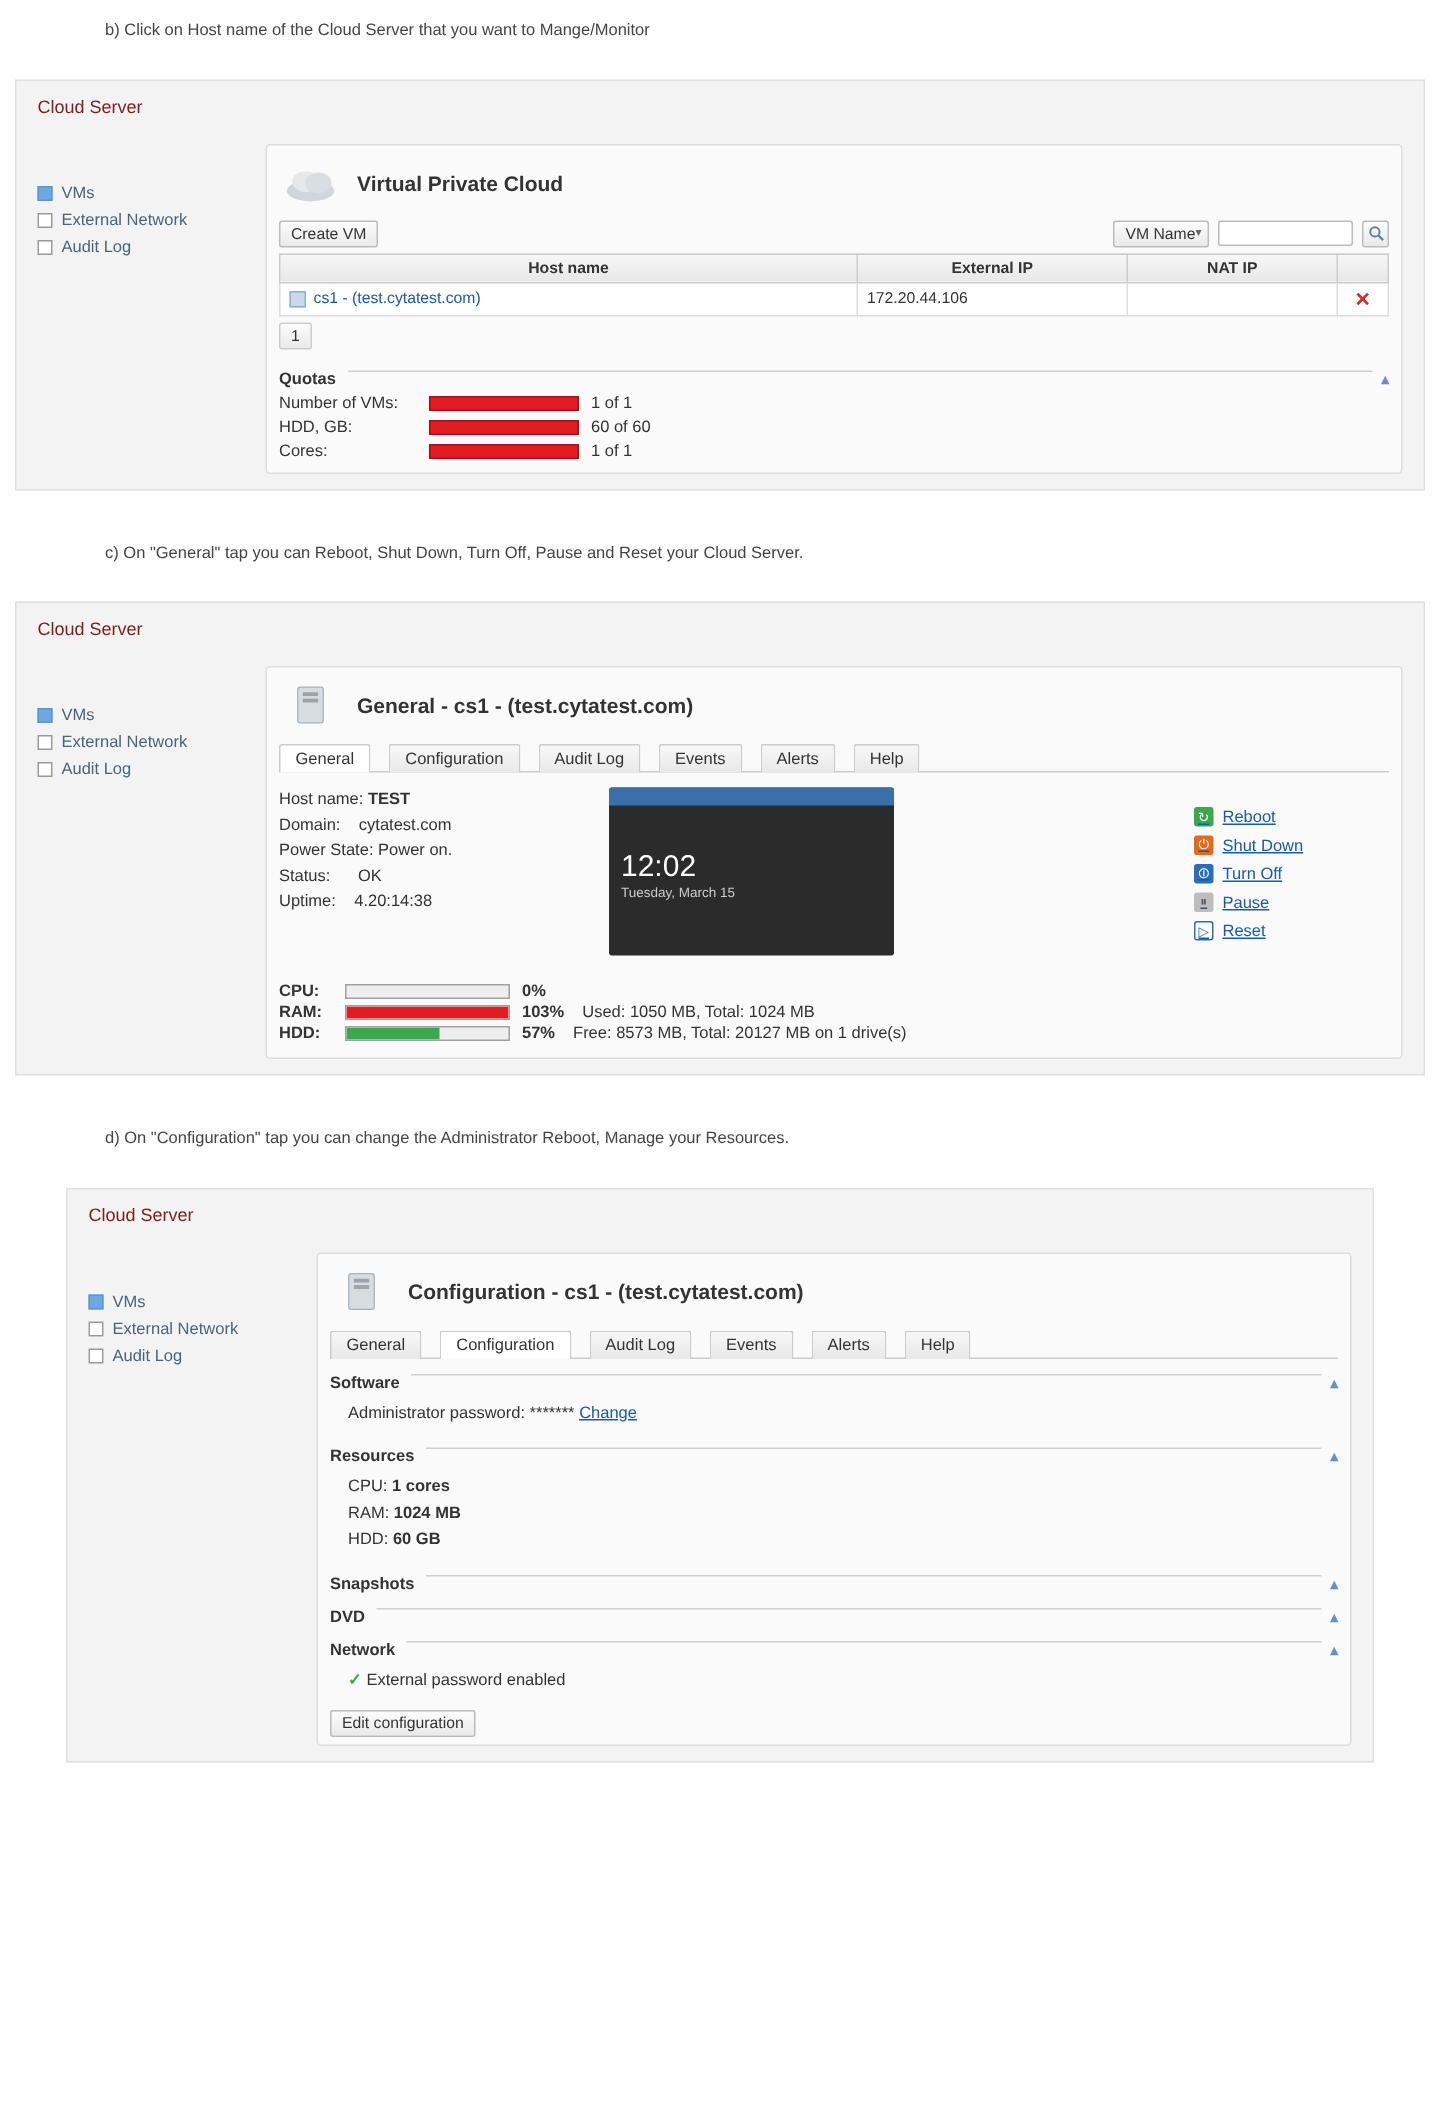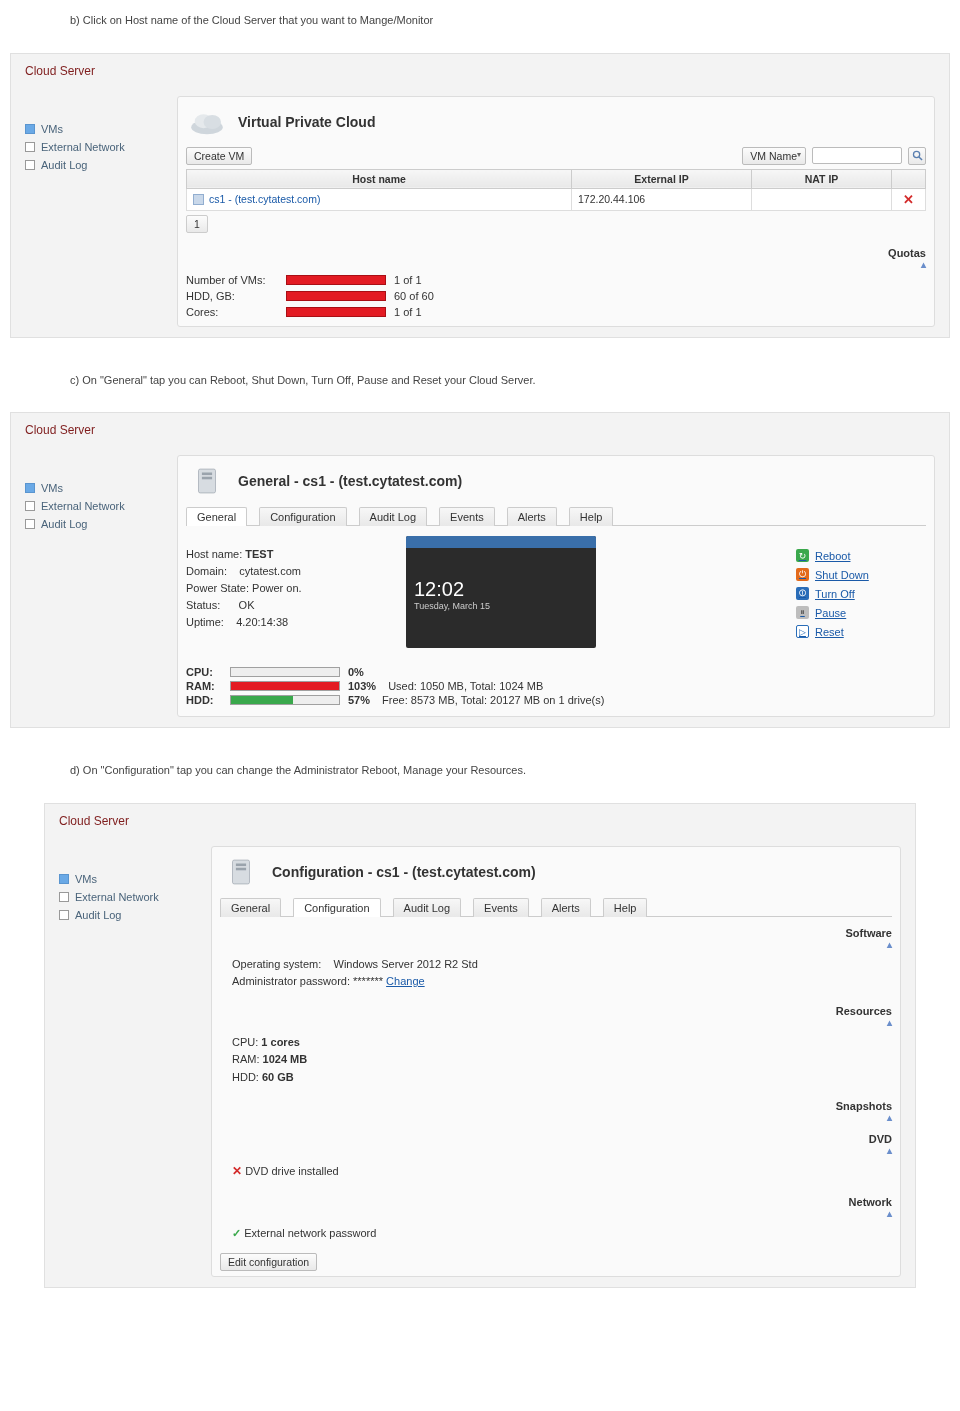--- a/index.html
+++ b/index.html
@@ -35,35 +35,35 @@
 
   .tbl { width:100%; border-collapse: collapse; font-size:10.5px; }
   .tbl th { background:linear-gradient(#f7f7f7,#e8e8e8); border:1px solid #ccc; padding:3px 0; text-align:center; font-weight:bold; color:#333; }
   .tbl td { border:1px solid #ddd; padding:3px 6px; background:#fff; color:#1a5aa8; }
   .tbl td.plaincell { color:#333; }
   .tbl .rowicon { display:inline-block; width:11px; height:11px; background:#c9d8ea; border:1px solid #92aed0; margin-right:5px; vertical-align:middle; }
   .pager { margin-top:4px; }
   .pager .pg { display:inline-block; padding:2px 7px; border:1px solid #ccc; background:linear-gradient(#fcfcfc,#e9e9e9); font-size:10.5px; color:#333; border-radius:2px; }
 
   .qsec { margin-top:14px; position:relative; }
-  .fs-legend { font-size:11px; font-weight:bold; color:#333; display:flex; align-items:flex-end;flex-direction:column; }
+  .fs-legend { font-size:11px; font-weight:bold; color:#333; display:flex; align-items:flex-start; }
   .fs-line { flex:1; height:1px; background:#cfcfcf; margin-left:8px; }
   .collapse { color:#6a8ecb; font-size:10px; margin-left:6px; }
   .qrow { display:flex; align-items:center; gap:8px; margin-top:4px; font-size:11px; }
   .qrow .ql { width:92px; color:#333; }
   .bar { width:100px; height:10px; background:#e31b23; border:1px solid #a90f15; }
   .bar-cust { height:10px; border:1px solid #a0a0a0; background:#eee; position:relative; overflow:hidden; }
   .bar-cust > span { position:absolute; left:0; top:0; bottom:0; }
 
   .tabs { display:flex; gap:12px; border-bottom:1px solid #ccc; margin:4px 0 10px 0; }
   .tab { font-size:11px; padding:3px 10px; border:1px solid #ccc; border-bottom:none; background:linear-gradient(#f7f7f7,#e8e8e8); color:#333; position:relative; top:1px; border-top-left-radius:2px; border-top-right-radius:2px; }
   .tab.active { background:#fff; font-weight:normal; }
 
   .colset { display:flex; gap:20px; }
-  .kv { font-size:11px; line-height:1.55; color:#333;margin-top:10px; }
+  .kv { font-size:11px; line-height:1.55; color:#333; }
   .kv b { font-weight:bold; }
   .thumb { width:190px; height:112px; background:#2b2b2b; color:#fff; padding:8px; border-radius:2px; position:relative; }
   .thumb .tbar { height:12px; background:#3a6faa; margin:-8px -8px 6px -8px; border-top-left-radius:2px; border-top-right-radius:2px; }
   .thumb .clk { font-size:20px; margin-top:30px; color:#fff; }
   .thumb .date { font-size:9px; color:#ccc; }
 
   .actions { width:130px; padding-top:10px; }
   .act { display:flex; align-items:center; gap:6px; padding:3px 0; font-size:11px; color:#1a5aa8; text-decoration:underline; }
   .act .ic { width:13px; height:13px; border-radius:2px; display:flex; align-items:center; justify-content:center; font-size:9px; color:#fff; text-decoration:none; }
   .ic.reboot { background:#3aa84c; }
@@ -333,21 +333,20 @@
           <span class="tab">Help</span>
         </div>
 
         <div class="section">
           <div class="fs-legend">
               <b>Software</b>
               <span class="fs-line"></span>
               <span class="collapse">▴</span>
             </div>
           <div class="body">
-            <div><span>Operating system:</span>&nbsp;&nbsp;&nbsp;&nbsp;<span>Windows Server 2012 R2 Std</span></div>
             <div><span>Administrator password:</span>&nbsp;<span>*******</span>&nbsp;<span class="link">Change</span></div>
           </div>
         </div>
 
         <div class="section">
           <div class="fs-legend">
               <b>Resources</b>
               <span class="fs-line"></span>
               <span class="collapse">▴</span>
             </div>
@@ -365,30 +364,29 @@
               <span class="collapse">▴</span>
             </div>
         </div>
 
         <div class="section">
           <div class="fs-legend">
               <b>DVD</b>
               <span class="fs-line"></span>
               <span class="collapse">▴</span>
             </div>
-          <div class="body"><span class="xred">✕</span>&nbsp;<span>DVD drive installed</span></div>
         </div>
 
         <div class="section">
           <div class="fs-legend">
               <b>Network</b>
               <span class="fs-line"></span>
               <span class="collapse">▴</span>
             </div>
-          <div class="body"><span class="chkmark">✓</span>&nbsp;<span>External network password</span></div>
+          <div class="body"><span class="chkmark">✓</span>&nbsp;<span>External password enabled</span></div>
         </div>
 
         <div style="margin-top:10px">
           <span class="btn">Edit configuration</span>
         </div>
       </div>
     </div>
   </div>
 
 </div>

